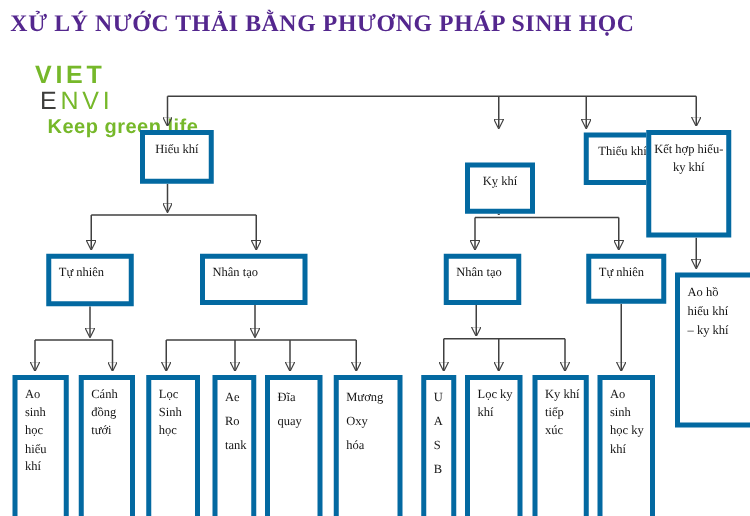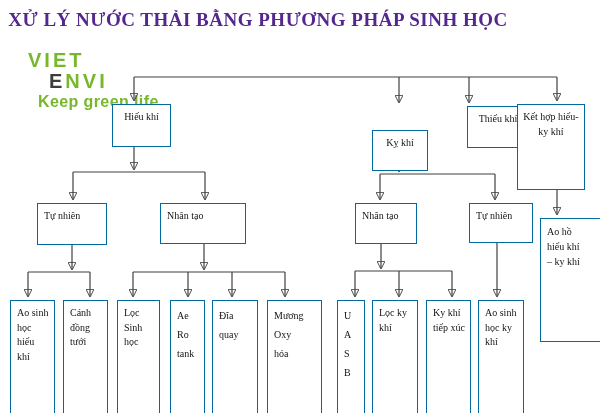--- a/index.html
+++ b/index.html
@@ -9,30 +9,30 @@
   }
   
   .title{
     position:absolute;left:0;top:9px;width:516px;text-align:center;
     font-family:"Liberation Serif",serif;font-weight:bold;font-size:19px;
     letter-spacing:.5px;color:#54278E;
   }
   
   .logo{position:absolute;left:28px;top:50px;font-family:"Liberation Sans",sans-serif;line-height:1;}
   .logo .row1{font-size:20px;font-weight:bold;letter-spacing:3px;color:#76B82A;}
-  .logo .row2{font-size:20px;font-weight:bold;letter-spacing:3px;margin:1px 0 0 21px;}
+  .logo .row2{font-size:20px;font-weight:normal;letter-spacing:3px;margin:1px 0 0 4px;}
   .logo .row2 .dark{color:#3D3D3B;}
   .logo .row2 .green{color:#76B82A;}
   .logo .row3{font-size:16px;font-weight:600;color:#76B82A;margin:3px 0 0 10px;letter-spacing:.4px;}
   
   .edges{position:absolute;left:0;top:0;}
   .edges path{stroke:#404040;stroke-width:1.2;fill:none;}
   
   .node{
-    position:absolute;box-sizing:border-box;border:1px solid #0369a1;background:#fff;
+    position:absolute;box-sizing:border-box;border:4px solid #0369a1;background:#fff;
     font-size:10px;line-height:1.45;color:#141414;white-space:pre-line;
     padding:5px 3px 0 6px;
   }
   .center{text-align:center;padding-left:2px;padding-right:2px;}
   .sp{line-height:1.9;}
   
   .n-hieu-khi {left:112px;top:104px;width:59px;height:43px;}
   .n-ky-khi   {left:372px;top:106px;width:56px;height:41px;margin-top:24px;}
   .n-thieu-khi{left:443px;top:106px;width:62px;height:42px;margin-left:24px;}
   .n-ket-hop  {left:517px;top:104px;width:68px;height:86px;}

